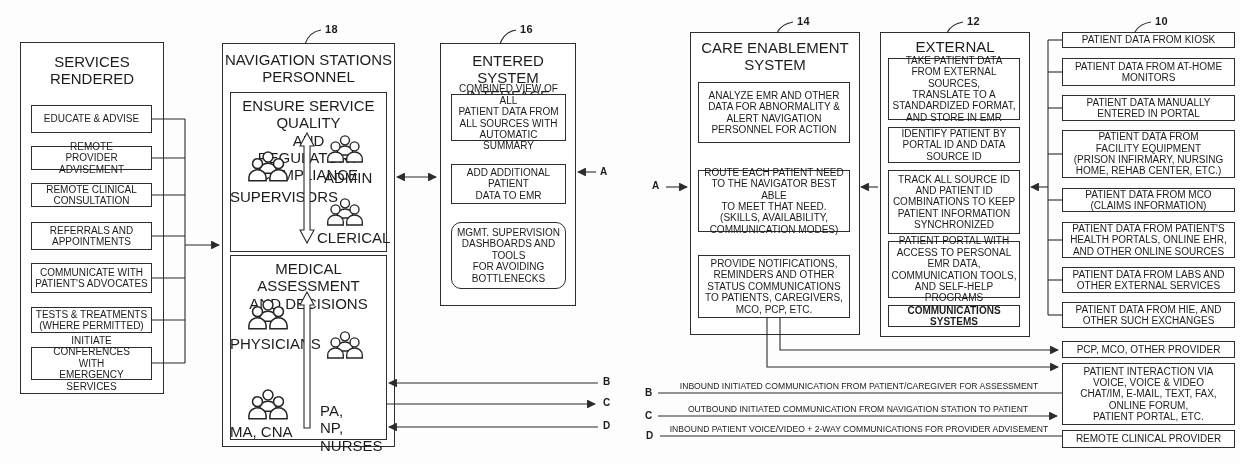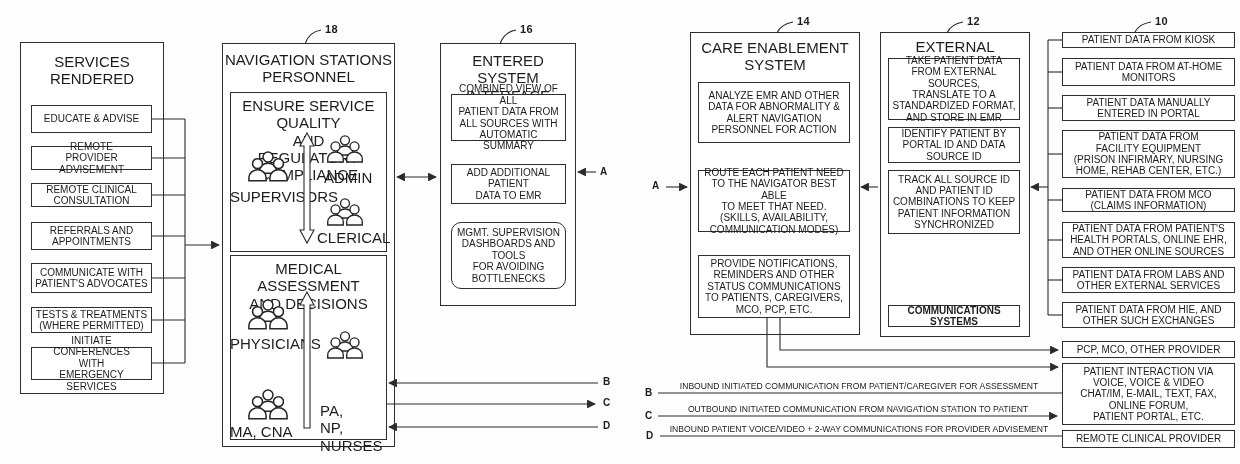--- a/index.html
+++ b/index.html
@@ -144,20 +144,25 @@
 STANDARDIZED FORMAT,
 AND STORE IN EMR</div>
   <div class="box" style="left:888px;top:127px;width:132px;height:36px;">IDENTIFY PATIENT BY
 PORTAL ID AND DATA
 SOURCE ID</div>
   <div class="box" style="left:888px;top:170px;width:132px;height:64px;">TRACK ALL SOURCE ID
 AND PATIENT ID
 COMBINATIONS TO KEEP
 PATIENT INFORMATION
 SYNCHRONIZED</div>
+  <div class="box" style="left:888px;top:241px;width:132px;height:57px;">PATIENT PORTAL WITH
+ACCESS TO PERSONAL
+EMR DATA,
+COMMUNICATION TOOLS,
+AND SELF-HELP PROGRAMS</div>
   <div class="box" style="left:888px;top:305px;width:132px;height:22px;font-weight:bold;">COMMUNICATIONS SYSTEMS</div>
 
   <div class="ref" style="left:1155px;top:15px;">10</div>
   <div class="box" style="left:1062px;top:32px;width:173px;height:16px;">PATIENT DATA FROM KIOSK</div>
   <div class="box" style="left:1062px;top:58px;width:173px;height:28px;">PATIENT DATA FROM AT-HOME
 MONITORS</div>
   <div class="box" style="left:1062px;top:95px;width:173px;height:26px;">PATIENT DATA MANUALLY
 ENTERED IN PORTAL</div>
   <div class="box" style="left:1062px;top:130px;width:173px;height:48px;">PATIENT DATA FROM
 FACILITY EQUIPMENT

